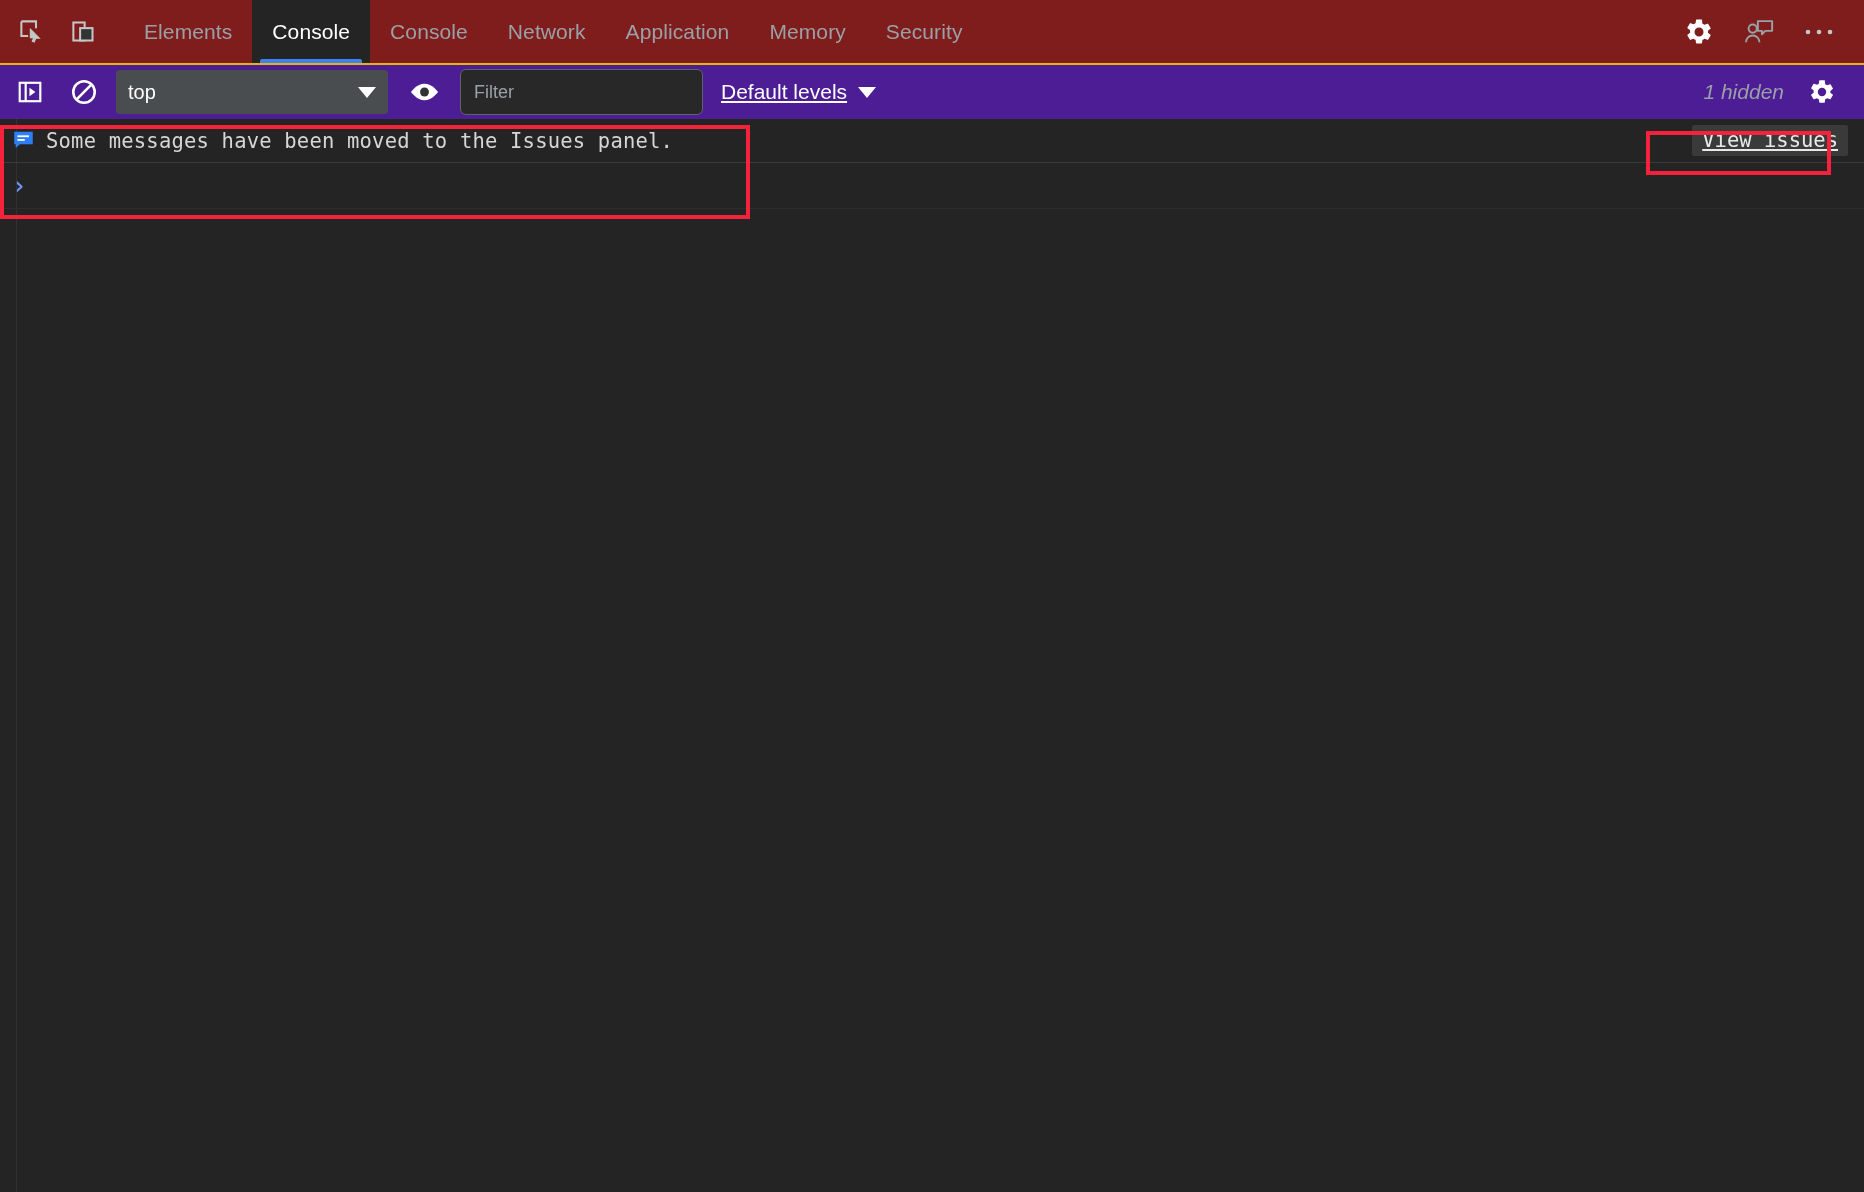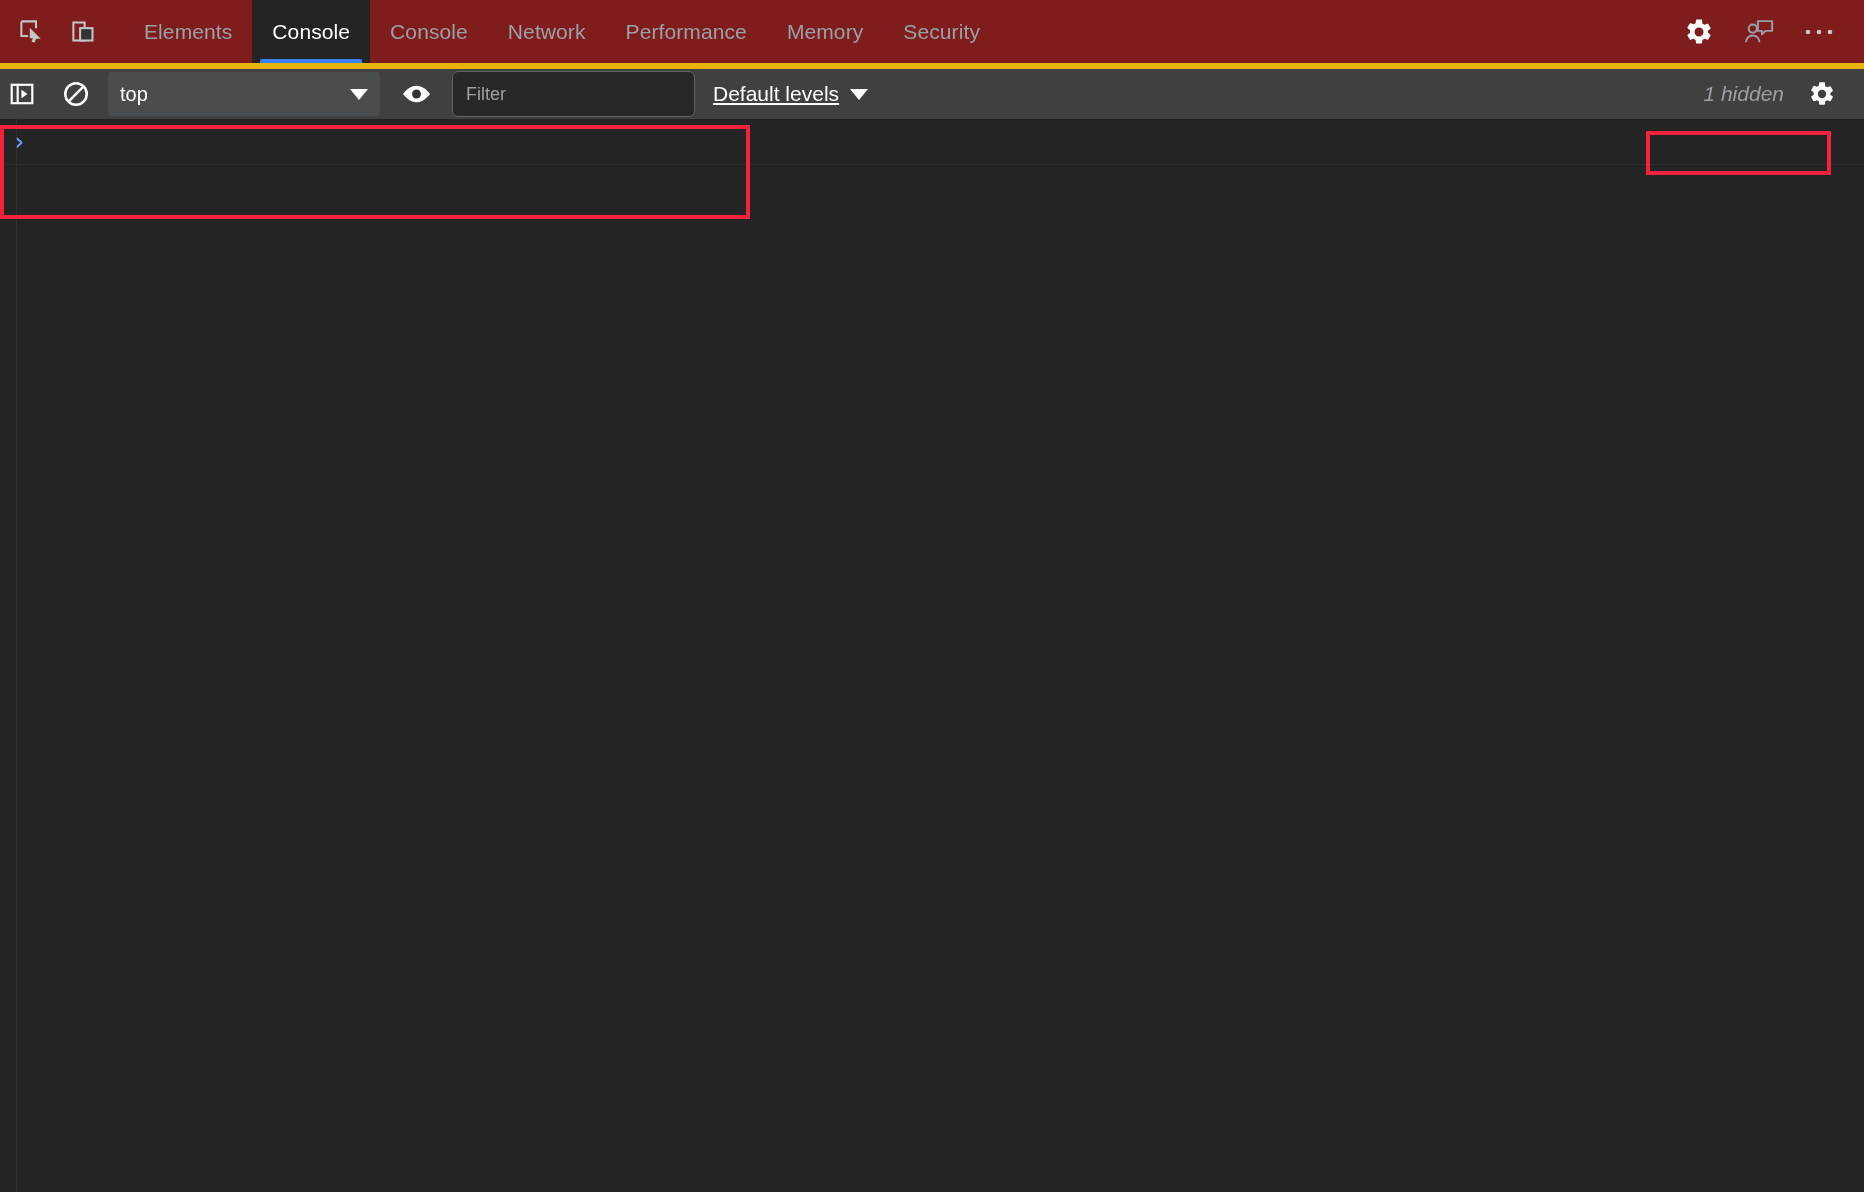--- a/index.html
+++ b/index.html
@@ -98,26 +98,27 @@
     display: flex;
     align-items: center;
     justify-content: center;
     border-radius: 3px;
   }
 
   
   .console-toolbar {
     position: relative;
     height: 56px;
-    background: #404040;
-    border-top: 6px solid #eab308;
-    display: flex;
-    align-items: center;
-    flex: none;
-    box-sizing: border-box;
+    background: #4c1d95;
+    border-top: 2px solid #eab308;
+    display: flex;
+    align-items: center;
+    flex: none;
+    box-sizing: border-box;
+    padding-left: 8px;
   }
   .ctbtn {
     width: 44px;
     height: 44px;
     display: flex;
     align-items: center;
     justify-content: center;
     border-radius: 3px;
     flex: none;
   }
@@ -325,21 +326,21 @@
       <div class="tab active">
           <span>Console</span>
         </div>
       <div class="tab">
           <span>Console</span>
         </div>
       <div class="tab">
           <span>Network</span>
         </div>
       <div class="tab">
-          <span>Performance</span>
+          <span>Application</span>
         </div>
       <div class="tab">
           <span>Memory</span>
         </div>
       <div class="tab">
           <span>Security</span>
         </div>
     </div>
 
     <div class="tabbar-right">
@@ -409,20 +410,33 @@
         <svg width="28" height="28" viewBox="0 0 24 24">
           <path fill="#ffffff" d="M19.14 12.94a7.6 7.6 0 0 0 .06-.94 7.6 7.6 0 0 0-.06-.94l2.03-1.58a.49.49 0 0 0 .12-.62l-1.92-3.32a.49.49 0 0 0-.59-.22l-2.39.96a7.03 7.03 0 0 0-1.62-.94l-.36-2.54A.48.48 0 0 0 13.93 2h-3.84a.48.48 0 0 0-.47.4l-.36 2.55c-.59.24-1.13.56-1.62.94l-2.39-.96a.48.48 0 0 0-.59.22L2.74 8.47a.48.48 0 0 0 .12.62l2.03 1.58a7.93 7.93 0 0 0 0 1.88l-2.03 1.58a.49.49 0 0 0-.12.62l1.92 3.32c.12.22.37.3.59.22l2.39-.96c.5.38 1.03.7 1.62.94l.36 2.55c.04.23.24.4.47.4h3.84c.24 0 .44-.17.47-.4l.36-2.55c.59-.24 1.13-.56 1.62-.94l2.39.96c.22.08.47 0 .59-.22l1.92-3.32a.49.49 0 0 0-.12-.62l-2.03-1.58zM12 15.6A3.6 3.6 0 1 1 12 8.4a3.6 3.6 0 0 1 0 7.2z"></path>
         </svg>
       </div>
     </div>
   </div>
 
   <div class="console-body">
     <div class="gutter-line"></div>
 
+    <div class="msg-row">
+      <span class="msg-icon">
+        <svg width="21" height="21" viewBox="0 0 20 20">
+          <path d="M1.2 1.6 H18.8 V13.6 H6.5 L2.6 17.2 V13.6 H1.2 Z" fill="#2d7ff9"></path>
+          <rect x="4.2" y="5.1" width="11" height="1.7" fill="#ffffff"></rect>
+          <rect x="4.2" y="8.6" width="7" height="1.7" fill="#ffffff"></rect>
+        </svg>
+      </span>
+      <span class="msg-text">Some messages have been moved to the Issues panel.</span>
+      <span class="view-issues-wrap">
+        <a class="view-issues" href="#">View issues</a>
+      </span>
+    </div>
 
     <div class="prompt-row">
       <span class="prompt-caret">›</span>
     </div>
   </div>
 
   <div class="annot" id="annot-console-area"></div>
   <div class="annot" id="annot-view-issues"></div>
 
 </div>

